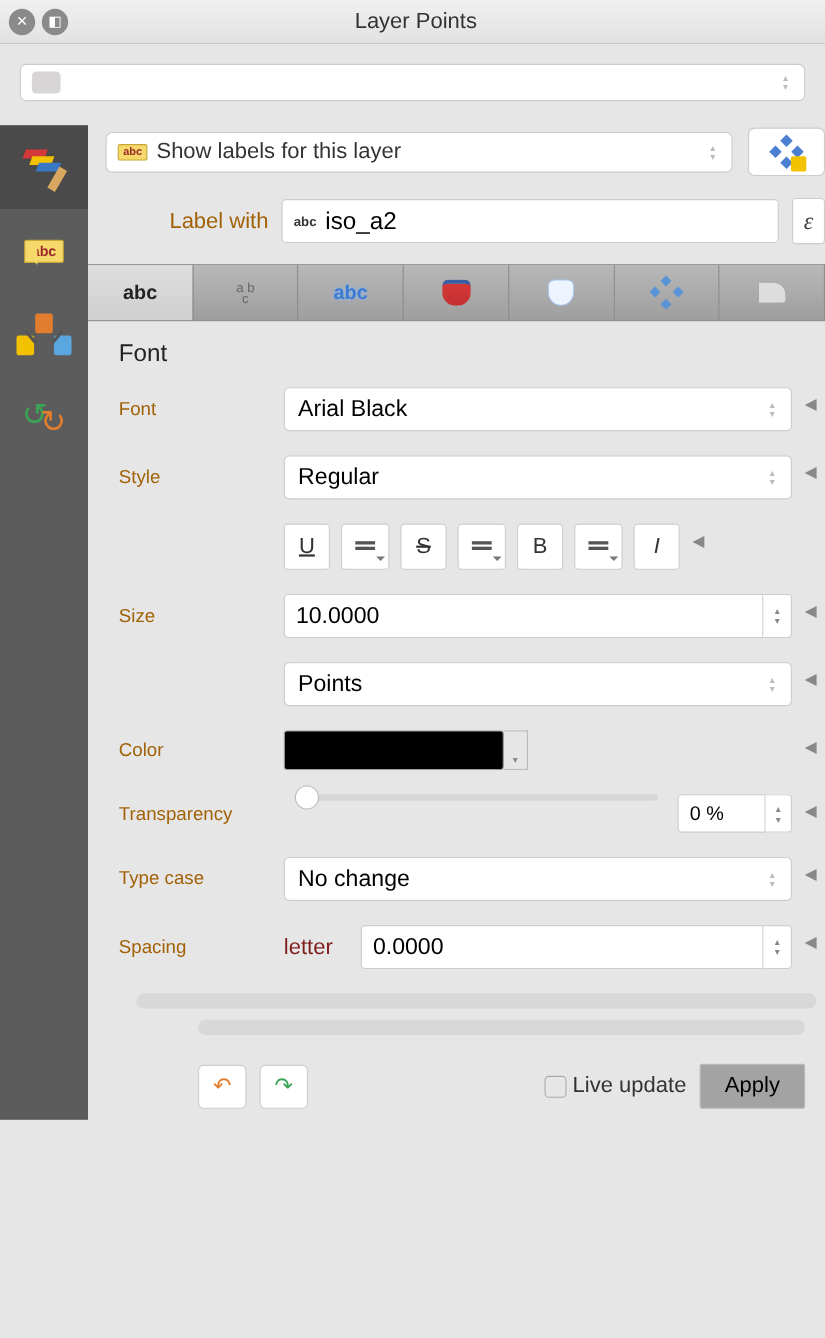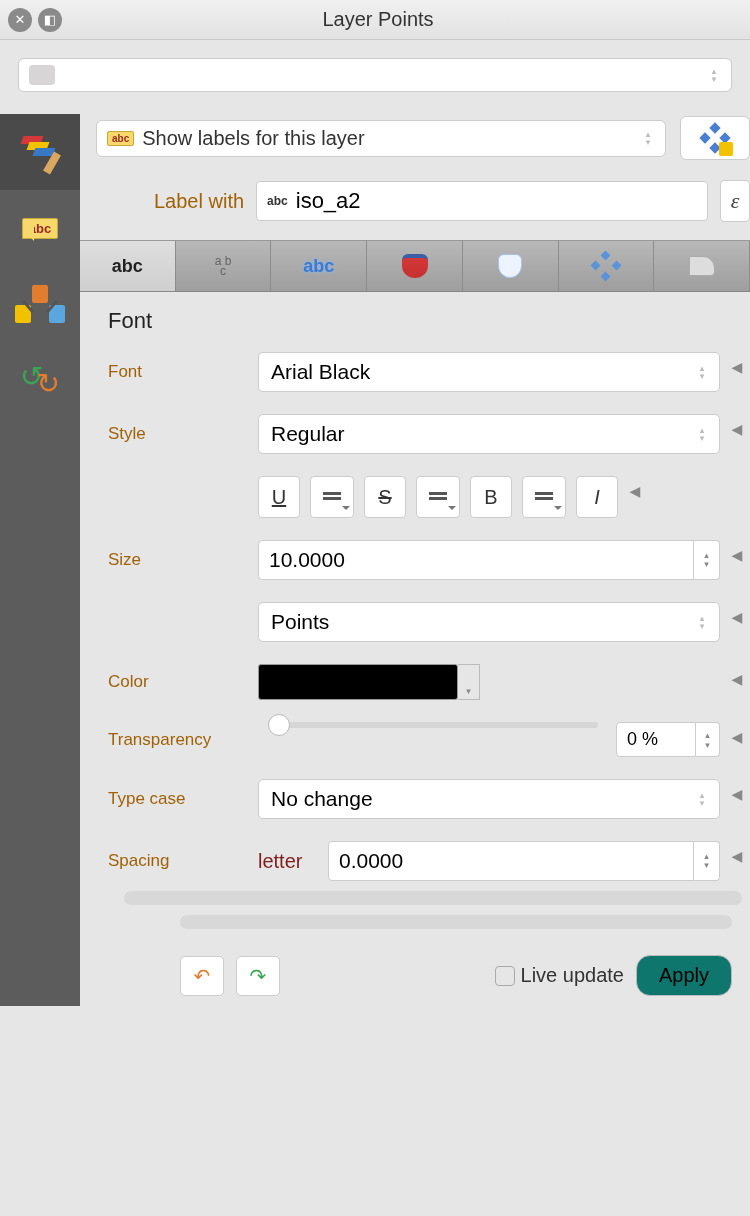--- a/index.html
+++ b/index.html
@@ -94,21 +94,21 @@
 .pct{display:flex;}
 .pct .num{background:#fff;border:1px solid #ccc;border-radius:4px 0 0 4px;padding:6px 10px;font-size:18px;width:80px;}
 .pct .spn{background:#fff;border:1px solid #ccc;border-left:none;border-radius:0 4px 4px 0;width:24px;display:flex;flex-direction:column;align-items:center;justify-content:center;font-size:9px;color:#888;}
 
 .sbar{height:14px;background:#d8d8d8;border-radius:7px;margin:4px 4px 10px 16px;}
 .sbar2{height:14px;background:#d8d8d8;border-radius:7px;margin:6px 18px 20px 100px;}
 
 .footer{display:flex;align-items:center;padding:6px 18px 10px 100px;gap:12px;}
 .fbtn{width:44px;height:40px;background:#fff;border:1px solid #ccc;border-radius:5px;display:flex;align-items:center;justify-content:center;font-size:20px;}
 .chk{width:20px;height:20px;border:1px solid #aaa;border-radius:4px;display:inline-block;margin-right:6px;vertical-align:middle;}
-.apply{background:#0f766e;border:1px solid #bbb;border-radius:14px;padding:8px 22px;font-size:20px;}
+.apply{background:#a3a3a3;border:1px solid #bbb;border-radius:2px;padding:8px 22px;font-size:20px;}
 </style>
 </head>
 <body>
 
 <div class="titlebar">
   <div class="tbtn">✕</div>
   <div class="tbtn">◧</div>
   <div class="title">Layer Points</div>
 </div>
 
@@ -299,21 +299,21 @@
       </div>
 
       <div class="frow">
         <div class="flab">Type case</div>
         <div class="fctrl">
           <div class="dd"><span>No change</span><span class="spin-arrows">▴<br>▾</span></div>
           <div class="ddb"></div>
         </div>
       </div>
 
-      <div class="frow" style="margin-bottom:10px">
+      <div class="frow" style="margin-bottom:22px">
         <div class="flab">Spacing</div>
         <div style="width:60px;font-size:20px;color:#7f1d1d">letter</div>
         <div class="fctrl">
           <div class="spinbox" style="flex:1">
               <div class="num">0.0000</div>
               <div class="spn">▴<br>▾</div>
             </div>
           <div class="ddb"></div>
         </div>
       </div>

